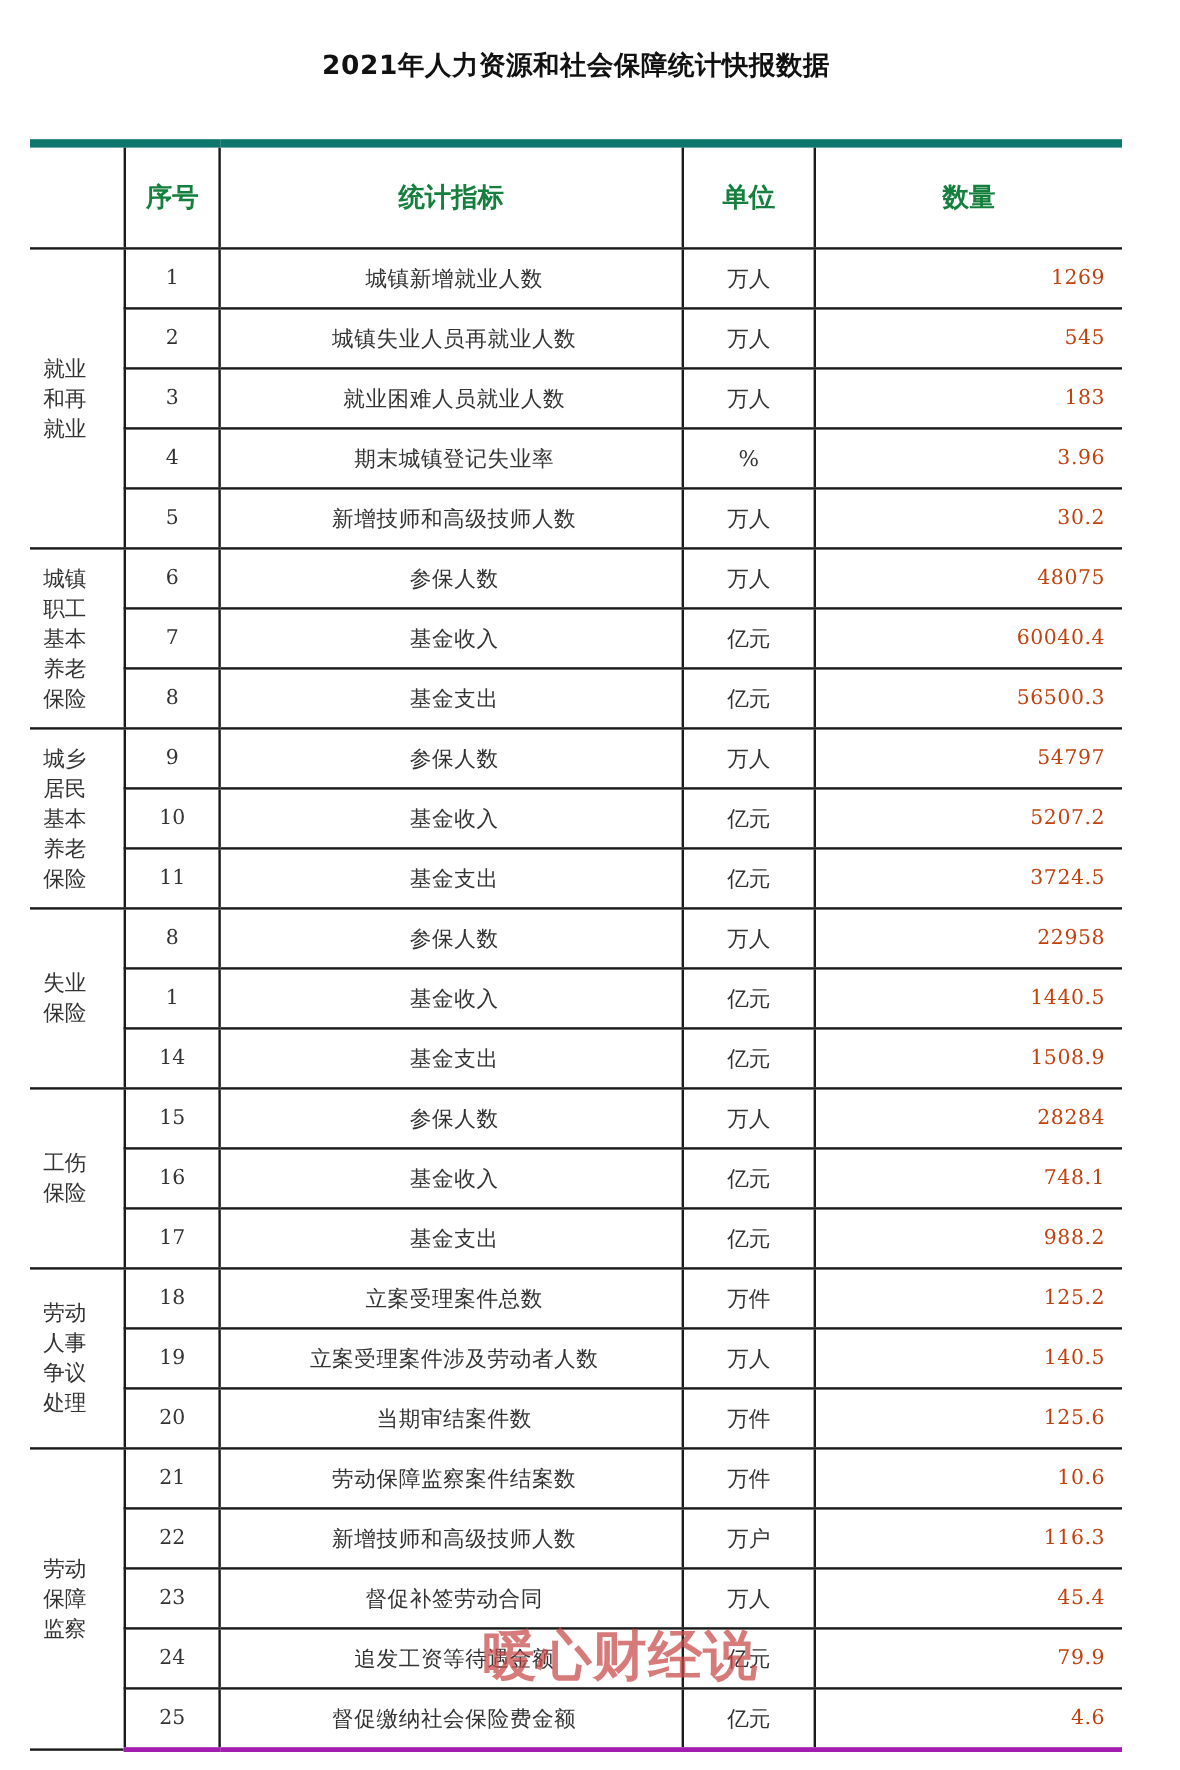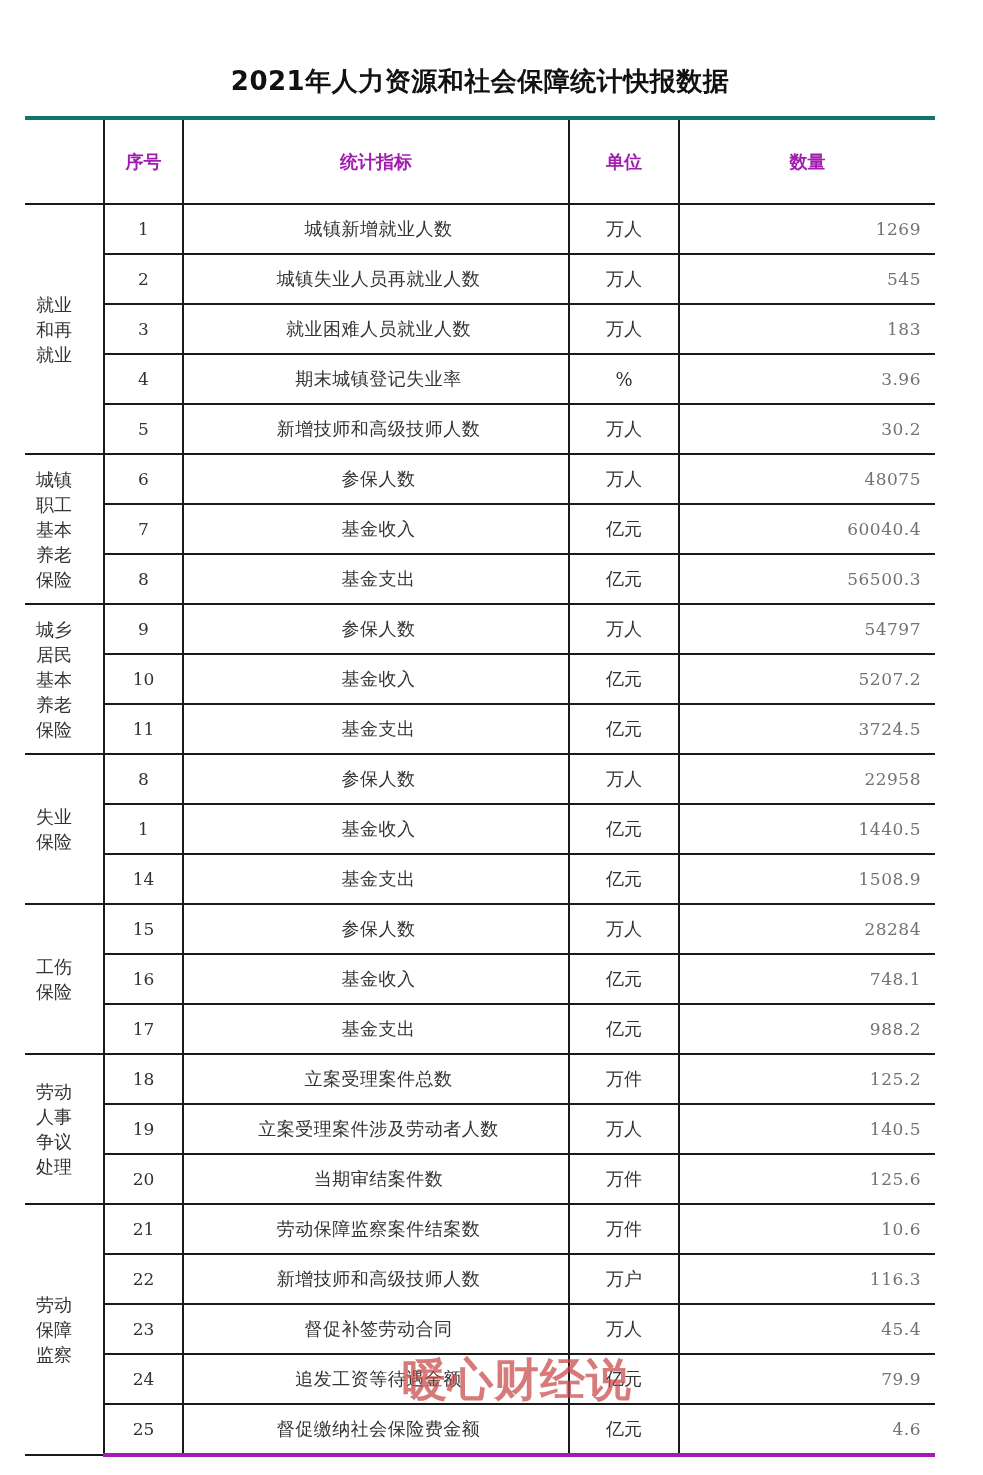--- a/index.html
+++ b/index.html
@@ -16,24 +16,23 @@
     color: #222222;
   }
   .title {
     position: absolute;
     left: 0;
     top: 40px;
     width: 960px;
     text-align: center;
     font-family: "DejaVu Sans", "Liberation Sans", sans-serif;
     font-weight: bold;
-    font-size: 26px;
+    font-size: 22px;
     letter-spacing: 0.5px;
     color: #111111;
-    margin-top: 24px;
   }
   table.stats {
     position: absolute;
     left: 25px;
     top: 116px;
     width: 910px;
     border-collapse: collapse;
     table-layout: fixed;
   }
   table.stats col.c-cat { width: 79px; }
@@ -46,24 +45,24 @@
     border-top: 2px solid #1a1a1a;
     border-bottom: 2px solid #1a1a1a;
     padding: 0;
     height: 48px;
     vertical-align: middle;
     font-weight: normal;
   }
   table.stats thead th {
     height: 83px;
     font-family: "DejaVu Sans", "Liberation Sans", sans-serif;
-    font-size: 18px;
+    font-size: 22px;
     font-weight: bold;
-    color: #a21caf;
-    border-top: 4px solid #0f766e;
+    color: #15803d;
+    border-top: 7px solid #0f766e;
   }
   table.stats tbody tr:last-child td { border-bottom: 4px solid #a21caf; }
   table.stats td.cat {
     text-align: center;
     font-size: 18px;
     line-height: 25px;
     color: #333;
     padding-right: 20px;
   }
   table.stats .vl { border-left: 2px solid #1a1a1a; }
@@ -81,21 +80,21 @@
   }
   table.stats td.unit {
     text-align: center;
     font-size: 18px;
     color: #333;
   }
   table.stats td.val {
     text-align: right;
     padding-right: 14px;
     font-size: 17px;
-    color: #737373;
+    color: #c2410c;
     letter-spacing: 0.5px;
   }
   .cat-text {
     display: inline-block;
     width: 40px;
     word-break: break-all;
     white-space: normal;
   }
   .watermark {
     position: absolute;

